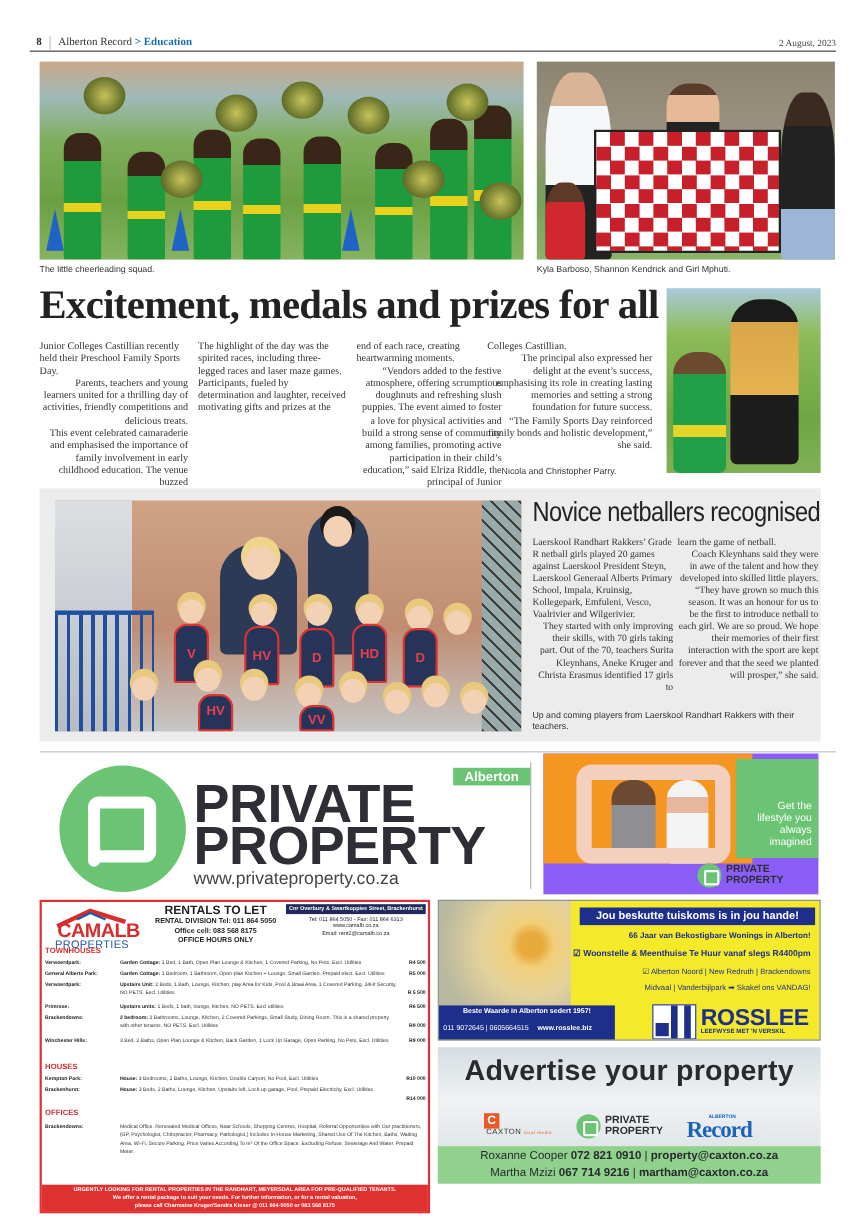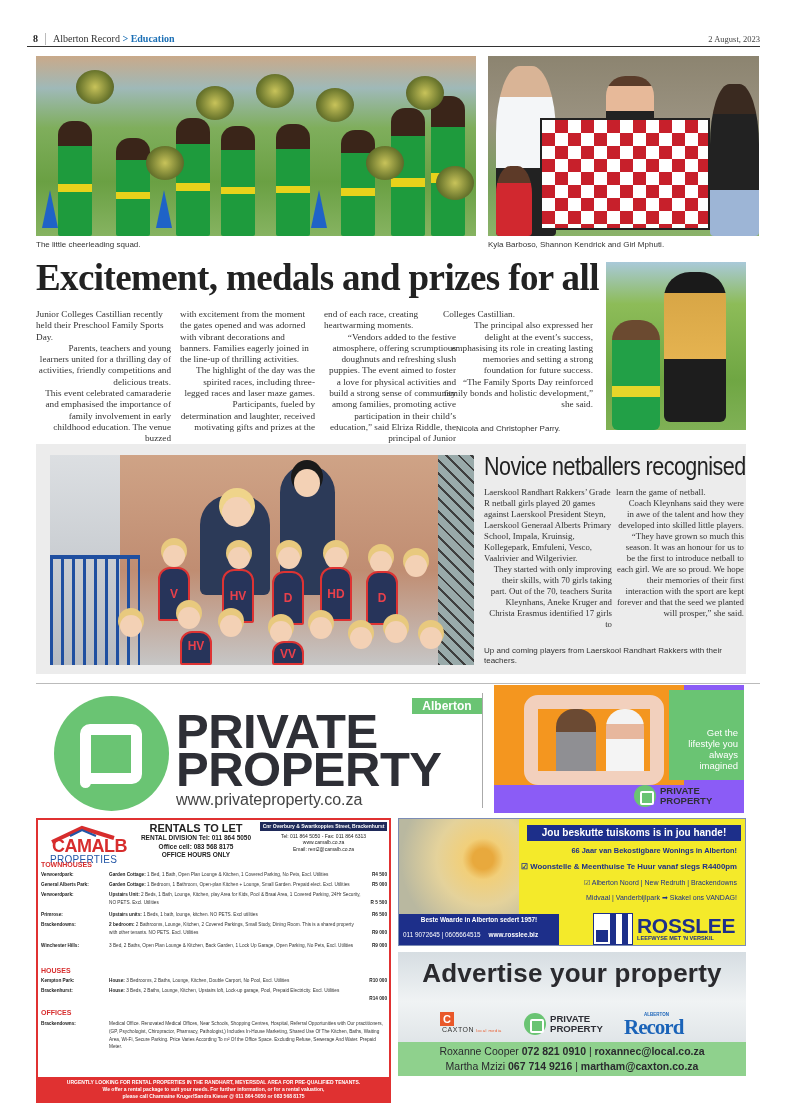--- a/index.html
+++ b/index.html
@@ -170,21 +170,20 @@
 <div class="caption" style="left:488px;top:240px">Kyla Barboso, Shannon Kendrick and Girl Mphuti.</div>
 
 <h1 class="headline">Excitement, medals and prizes for all</h1>
 
 <div class="col" style="left:36px;top:309px;width:135px">
   <p>Junior Colleges Castillian recently held their Preschool Family Sports Day.</p>
   <p>Parents, teachers and young learners united for a thrilling day of activities, friendly competitions and delicious treats.</p>
   <p>This event celebrated camaraderie and emphasised the importance of family involvement in early childhood education. The venue buzzed</p>
 </div>
 <div class="col" style="left:180px;top:309px;width:135px">
-  <p>with excitement from the moment the gates opened and was adorned with vibrant decorations and banners. Families eagerly joined in the line-up of thrilling activities.</p>
   <p>The highlight of the day was the spirited races, including three-legged races and laser maze games. Participants, fueled by determination and laughter, received motivating gifts and prizes at the</p>
 </div>
 <div class="col" style="left:324px;top:309px;width:132px">
   <p>end of each race, creating heartwarming moments.</p>
   <p>“Vendors added to the festive atmosphere, offering scrumptious doughnuts and refreshing slush puppies. The event aimed to foster a love for physical activities and build a strong sense of community among families, promoting active participation in their child’s education,” said Elriza Riddle, the principal of Junior</p>
 </div>
 <div class="col" style="left:443px;top:309px;width:150px">
   <p>Colleges Castillian.</p>
   <p>The principal also expressed her delight at the event’s success, emphasising its role in creating lasting memories and setting a strong foundation for future success.</p>
   <p>“The Family Sports Day reinforced family bonds and holistic development,” she said.</p>
@@ -374,21 +373,21 @@
   <div class="pp-w">
     <div>PRIVATE</div>
     <div>PROPERTY</div>
   </div>
   <div class="rec-small">ALBERTON</div>
   <div class="rec">Record</div>
   <div class="contacts">
     <div>
       <span>Roxanne Cooper</span>
       <b>072 821 0910</b> |
-      <b>roxannec@local.co.za</b>
+      <b>property@caxton.co.za</b>
     </div>
     <div>
       <span>Martha Mzizi</span>
       <b>067 714 9216</b> |
       <b>martham@caxton.co.za</b>
     </div>
   </div>
 </div>
 
 </body></html>

